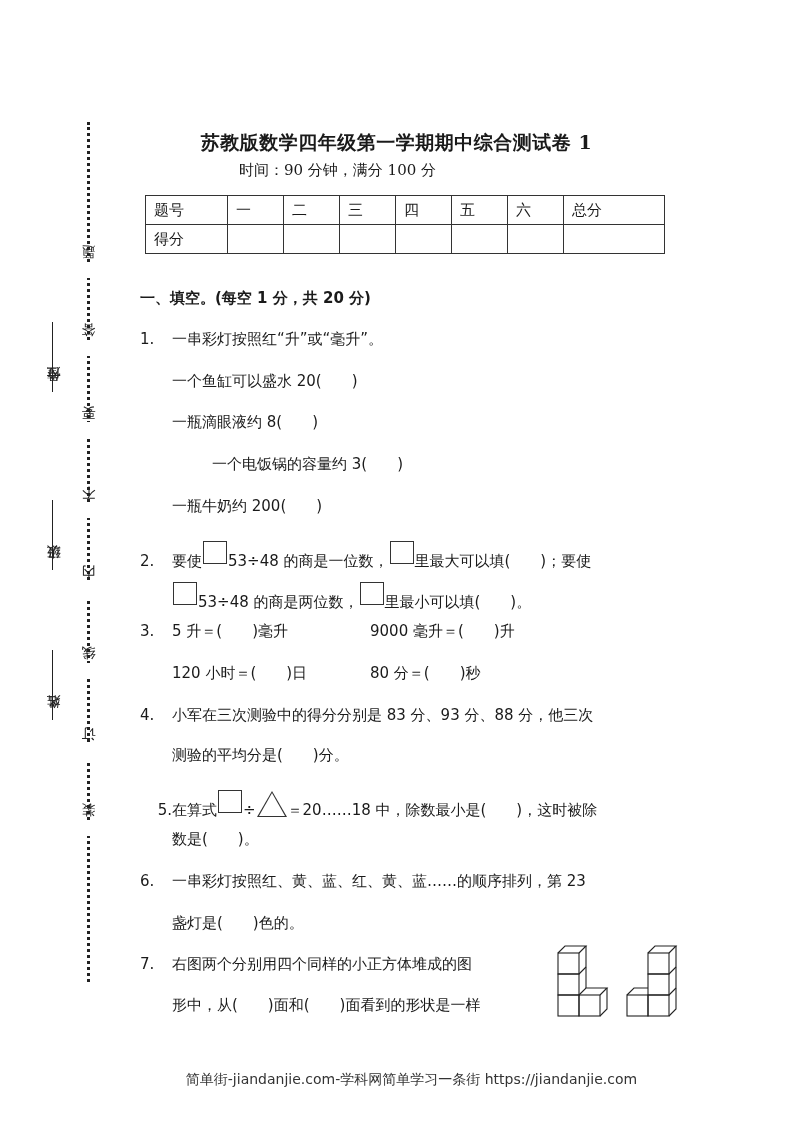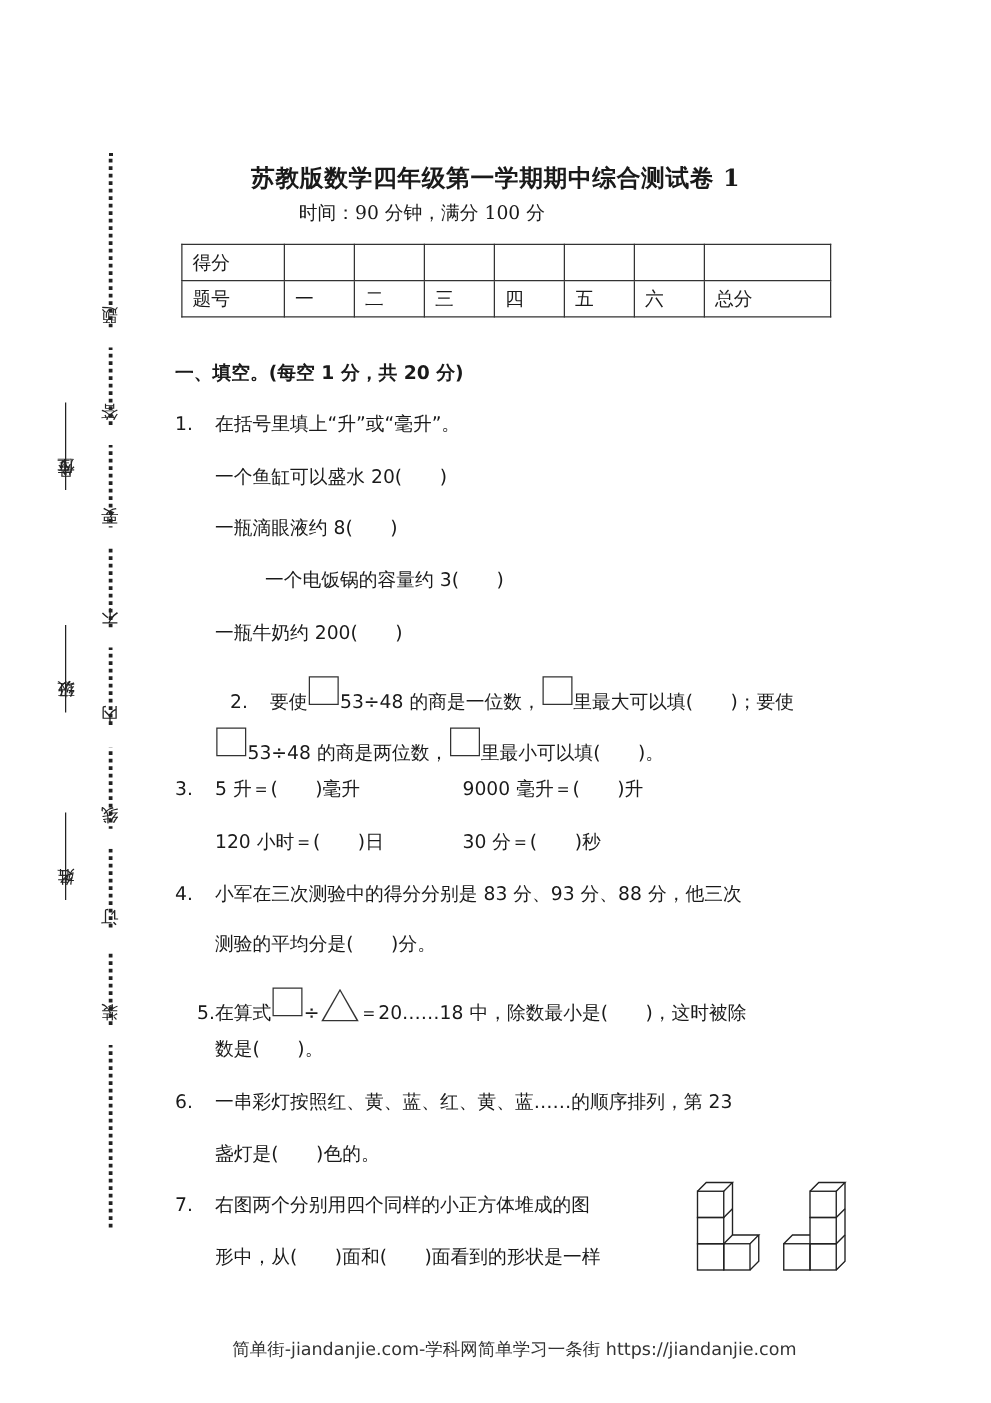--- a/index.html
+++ b/index.html
@@ -69,64 +69,64 @@
   <span>姓名</span>
   <span class="underline"></span>
 </div>
 
 <div class="title">苏教版数学四年级第一学期期中综合测试卷 1</div>
 <div class="subtitle">时间：90 分钟，满分 100 分</div>
 
 <table class="score">
   <tbody>
       <tr>
+    <td class="c0">题号</td>
+    <td class="cn">一</td>
+    <td class="cn">二</td>
+    <td class="cn">三</td>
+    <td class="cn">四</td>
+    <td class="cn">五</td>
+    <td class="cn">六</td>
+    <td class="ct">总分</td>
+  </tr>
+  <tr>
     <td class="c0">得分</td>
     <td class="cn"></td>
     <td class="cn"></td>
     <td class="cn"></td>
     <td class="cn"></td>
     <td class="cn"></td>
     <td class="cn"></td>
     <td class="ct"></td>
   </tr>
-  <tr>
-    <td class="c0">题号</td>
-    <td class="cn">一</td>
-    <td class="cn">二</td>
-    <td class="cn">三</td>
-    <td class="cn">四</td>
-    <td class="cn">五</td>
-    <td class="cn">六</td>
-    <td class="ct">总分</td>
-  </tr>
 </tbody>
   </table>
 
 <div class="line section-title" style="top:289px;">一、填空。(每空 1 分，共 20 分)</div>
 
 <div class="line" style="top:330px;">
-  <span class="qnum">1.</span><span>在括号里填上“升”或“毫升”。</span>
+  <span class="qnum">1.</span><span>一串彩灯按照红“升”或“毫升”。</span>
 </div>
 <div class="line indent" style="top:372px;">一个鱼缸可以盛水 20(　　)</div>
 <div class="line indent" style="top:413px;">一瓶滴眼液约 8(　　)</div>
 <div class="line indent" style="top:455px;margin-left:40px;">一个电饭锅的容量约 3(　　)</div>
 <div class="line indent" style="top:497px;">一瓶牛奶约 200(　　)</div>
 
-<div class="line" style="top:541px;margin-left:44px;">
+<div class="line" style="top:541px;">
   <span class="qnum">2.</span><span>要使</span><span class="sq"></span><span>53÷48 的商是一位数，</span><span class="sq"></span><span>里最大可以填(　　)；要使</span>
 </div>
 <div class="line indent" style="top:582px;">
   <span class="sq"></span><span>53÷48 的商是两位数，</span><span class="sq"></span><span>里最小可以填(　　)。</span>
 </div>
 
 <div class="line" style="top:622px;">
   <span class="qnum">3.</span><span style="display:inline-block;width:198px;">5 升＝(　　)毫升</span><span>9000 毫升＝(　　)升</span>
 </div>
 <div class="line indent" style="top:664px;">
-  <span style="display:inline-block;width:198px;">120 小时＝(　　)日</span><span>30 分＝(　　)秒</span>
+  <span style="display:inline-block;width:198px;">120 小时＝(　　)日</span><span>80 分＝(　　)秒</span>
 </div>
 
 <div class="line" style="top:706px;">
   <span class="qnum">4.</span><span>小军在三次测验中的得分分别是 83 分、93 分、88 分，他三次</span>
 </div>
 <div class="line indent" style="top:746px;">测验的平均分是(　　)分。</div>
 
 <div class="line" style="top:790px;text-align:right;">
   <span class="qnum">5.</span><span>在算式</span><span class="sq"></span><span>÷</span><span class="tri"></span><span>＝20……18 中，除数最小是(　　)，这时被除</span>
 </div>

